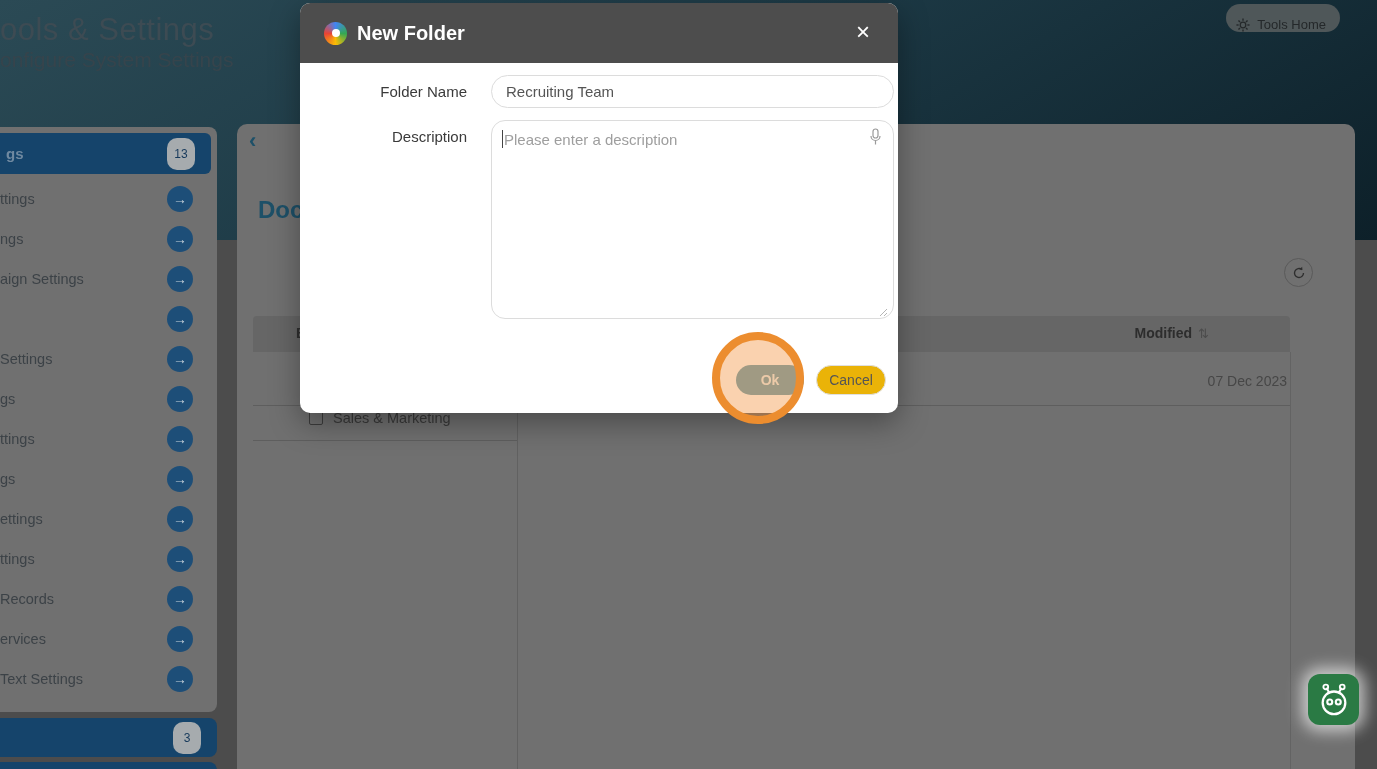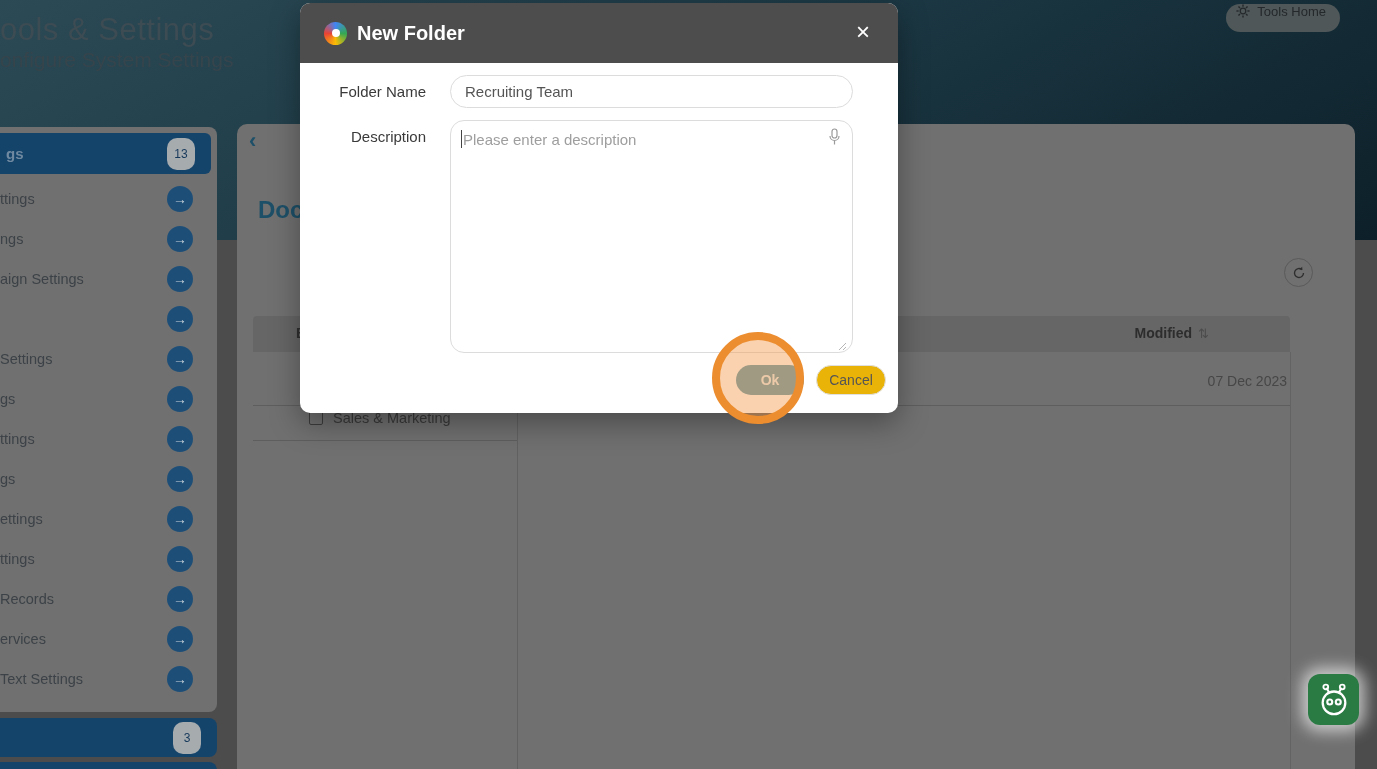--- a/index.html
+++ b/index.html
@@ -6,21 +6,21 @@
   body { font-family:"Liberation Sans", sans-serif; background:#222; }
   .stage { position:relative; width:1377px; height:769px; overflow:hidden; background:#4c4c4c; }
 
   
   .hero { position:absolute; left:0; top:0; width:1377px; height:240px;
           background:linear-gradient(150deg,#2b4a55 0%,#1d3a46 45%,#0d2029 100%); }
   .hero-title { position:absolute; left:0; top:12px; font-size:31px; font-weight:normal; color:#3d4b53; letter-spacing:.5px; }
   .hero-sub   { position:absolute; left:0; top:48px; font-size:21px; color:#36444c; }
 
   .tools-home { position:absolute; right:37px; top:4px; height:28px; padding:0 14px 0 10px;
-                background:#4f5759; border-radius:15px; display:flex; align-items:flex-start; gap:7px;
+                background:#4f5759; border-radius:15px; display:flex; align-items:flex-end; gap:7px;
                 color:#24282a; font-size:13px; }
   .gear-svg { width:14px; height:14px; display:block; }
 
   
   .sidebar { position:absolute; left:-150px; top:127px; width:367px; height:585px;
              background:#707070; border-radius:8px; }
   .side-head { position:absolute; left:6px; right:6px; top:6px; height:41px; background:#15446b;
                border-radius:6px; display:flex; align-items:center; }
   .side-head-label { color:#6f89a0; font-size:15px; font-weight:bold; padding-left:150px; }
   .badge { position:absolute; right:16px; top:50%; transform:translateY(-50%);
@@ -63,28 +63,28 @@
   .modal-head { position:absolute; left:0; top:0; width:100%; height:60px; background:#4d4d4d;
                 border-radius:10px 10px 0 0; display:flex; align-items:center; padding:0 24px; }
   .logo-swirl { width:23px; height:23px; border-radius:50%;
                 background:conic-gradient(#4285f4,#34a853,#fbbc05,#ea4335,#4285f4);
                 display:flex; align-items:center; justify-content:center; margin-right:10px; }
   .logo-hole { width:8px; height:8px; border-radius:50%; background:#fff; }
   .modal-title { color:#ffffff; font-size:20px; font-weight:bold; }
   .modal-close { position:absolute; right:20px; top:14px; color:#ffffff; font-size:24px; line-height:30px;
                  width:30px; text-align:center; cursor:default; }
   .form { position:absolute; left:0; top:72px; width:100%; }
-  .form-row { display:flex; margin-bottom:12px; }
+  .form-row { display:flex; margin-bottom:12px;margin-left:41px; }
   .form-label { width:150px; text-align:right; padding-right:24px; font-size:15px; color:#3a3a3a;
                 padding-top:8px; flex:none; }
   .name-input { width:403px; height:33px; border:1px solid #dcdcdc; border-radius:17px;
                 font-size:15px; color:#555; padding:0 14px; outline:none;
                 font-family:"Liberation Sans", sans-serif; }
   .desc-wrap { position:relative; width:403px; }
-  .desc-area { width:403px; height:233px; border:1px solid #dcdcdc; border-radius:14px;
+  .desc-area { width:403px; height:199px; border:1px solid #dcdcdc; border-radius:14px;
                font-size:15px; color:#555; padding:10px 26px 10px 12px; outline:none; resize:none;
                font-family:"Liberation Sans", sans-serif; }
   .desc-area::placeholder { color:#9e9e9e; }
   .caret { position:absolute; left:11px; top:10px; width:1px; height:18px; background:#444; }
   .mic-icon { position:absolute; right:12px; top:8px; }
   .resize-grip { position:absolute; right:6px; bottom:6px; }
   .modal-btns { position:absolute; right:12px; bottom:18px; display:flex; gap:12px; align-items:center; }
   .ok-btn { width:68px; height:30px; border-radius:15px; background:#5b9ab0; border:none;
             color:rgba(255,255,255,.85); font-size:14px; font-weight:bold;
             font-family:"Liberation Sans", sans-serif; }

